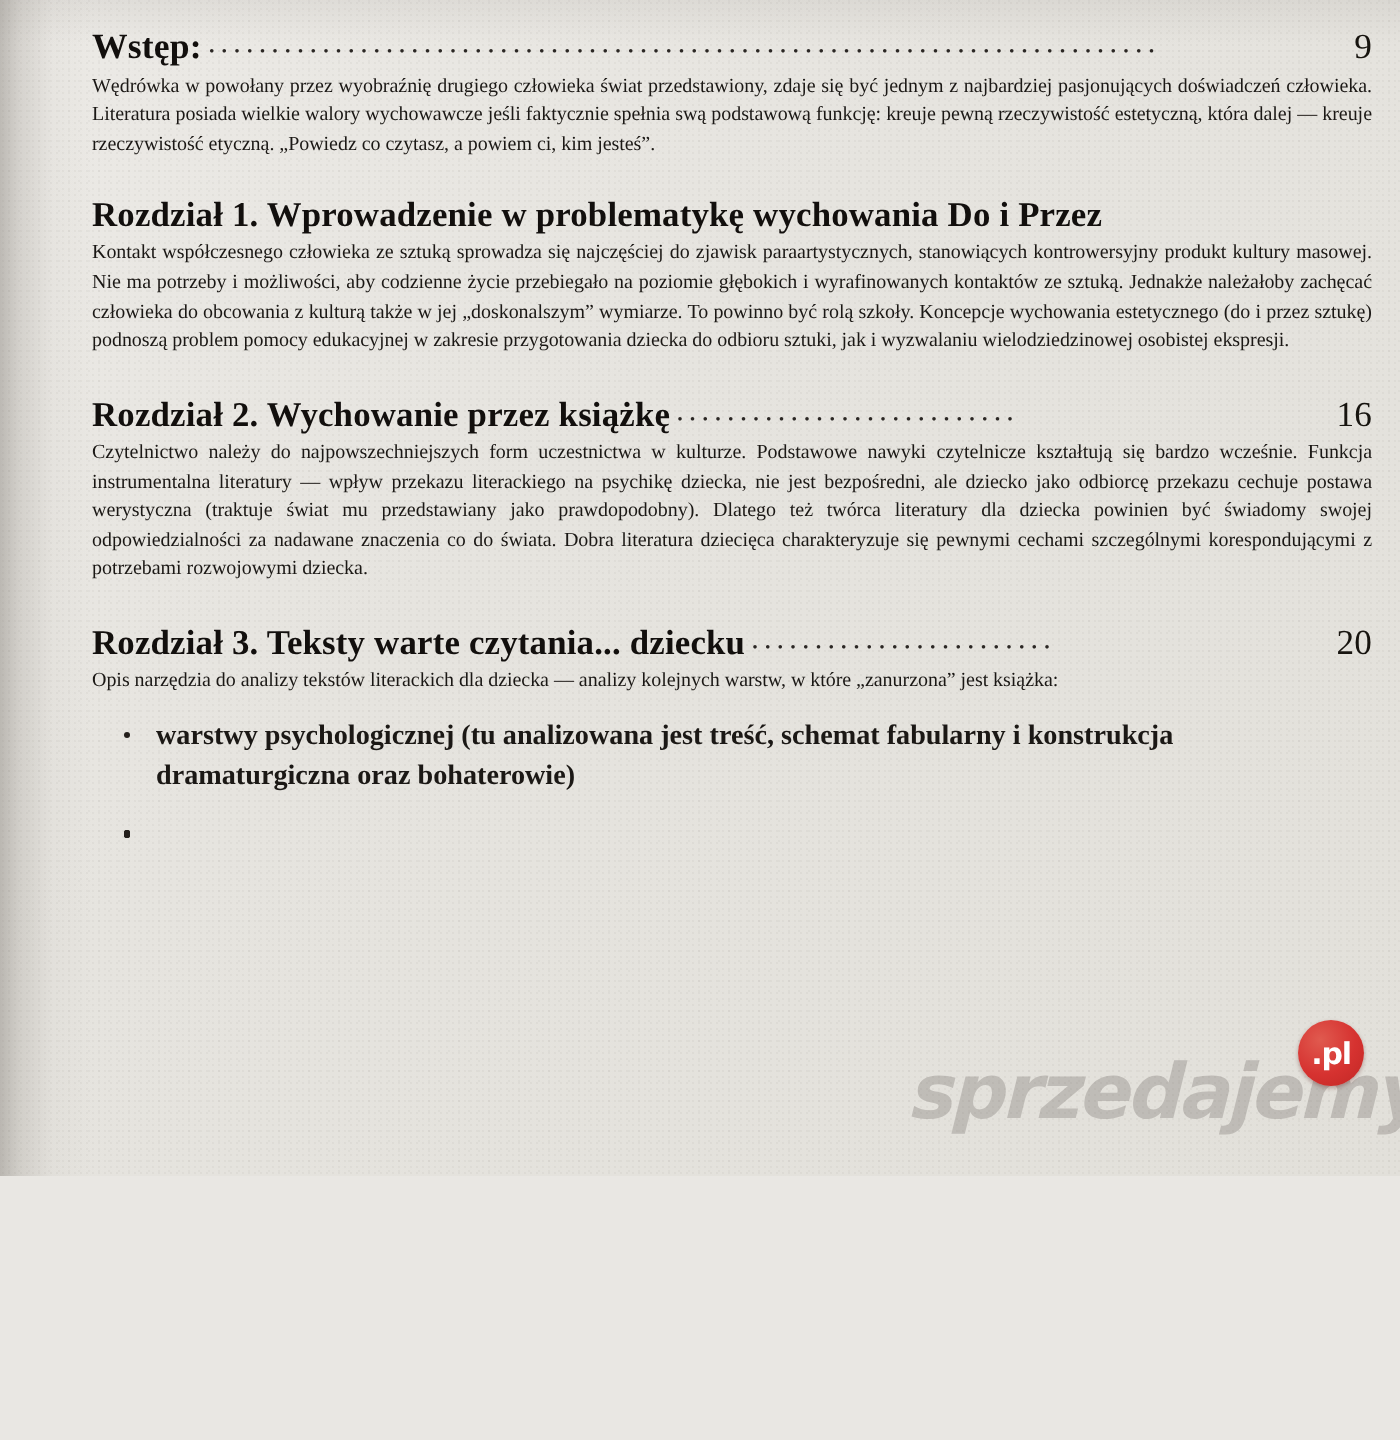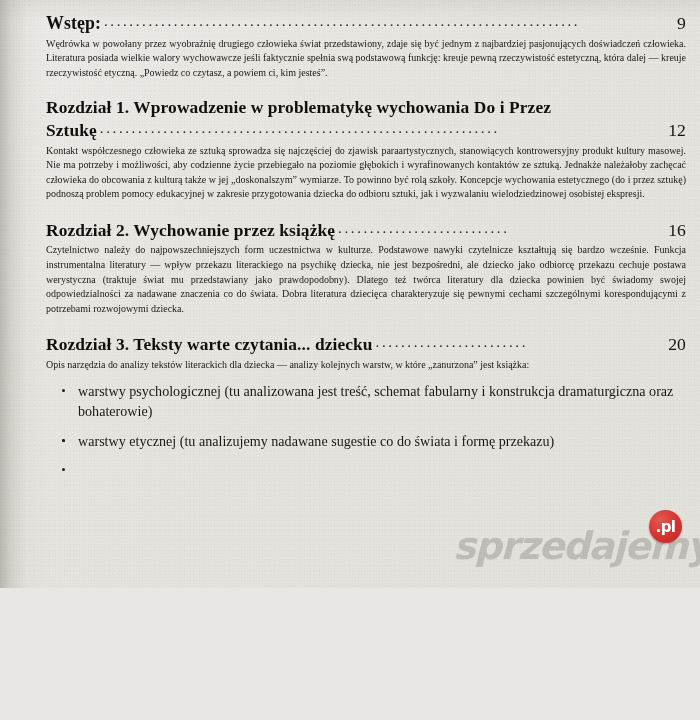--- a/index.html
+++ b/index.html
@@ -116,20 +116,21 @@
     margin: 9px 0 0 0;
     padding: 0 0 0 14px;
   }
   ul.layers li {
     position: relative;
     padding-left: 18px;
     margin-bottom: 9px;
     font-size: 14.1px;
     line-height: 1.44;
     color: #1b1815;
+    font-weight: bold;
   }
   ul.layers li:last-child { margin-bottom: 0; }
   ul.layers li .dot {
     position: absolute;
     left: 2px;
     top: 8px;
     width: 3.4px;
     height: 3.4px;
     background: #241f1b;
     border-radius: 50%;
@@ -195,25 +196,20 @@
           <span class="leader">...........................................................................</span>
           <span class="pnum">9</span>
         </span>
       </h2>
       <p class="body">Wędrówka w powołany przez wyobraźnię drugiego człowieka świat przedstawiony, zdaje się być jednym z najbardziej pasjonujących doświadczeń człowieka. Literatura posiada wielkie walory wychowawcze jeśli faktycznie spełnia swą podstawową funkcję: kreuje pewną rzeczywistość estetyczną, która dalej — kreuje rzeczywistość etyczną. „Powiedz co czytasz, a powiem ci, kim jesteś”.</p>
     </div>
 
     <div class="block b2">
       <h2 class="toc-head">
         <span class="wrapline">Rozdział 1. Wprowadzenie w problematykę wychowania Do i Przez</span>
-        <span class="hrow">
-          <span class="htitle">Sztukę</span>
-          <span class="leader">...............................................................</span>
-          <span class="pnum">12</span>
-        </span>
       </h2>
       <p class="body">Kontakt współczesnego człowieka ze sztuką sprowadza się najczęściej do zjawisk paraartystycznych, stanowiących kontrowersyjny produkt kultury masowej. Nie ma potrzeby i możliwości, aby codzienne życie przebiegało na poziomie głębokich i wyrafinowanych kontaktów ze sztuką. Jednakże należałoby zachęcać człowieka do obcowania z kulturą także w jej „doskonalszym” wymiarze. To powinno być rolą szkoły. Koncepcje wychowania estetycznego (do i przez sztukę) podnoszą problem pomocy edukacyjnej w zakresie przygotowania dziecka do odbioru sztuki, jak i wyzwalaniu wielodziedzinowej osobistej ekspresji.</p>
     </div>
 
     <div class="block b3">
       <h2 class="toc-head">
         <span class="hrow">
           <span class="htitle">Rozdział 2. Wychowanie przez książkę</span>
           <span class="leader">...........................</span>
           <span class="pnum">16</span>
@@ -235,21 +231,20 @@
       <ul class="layers">
         <li>
           <span class="dot"></span>
           <span>warstwy psychologicznej (tu analizowana jest treść, schemat fabularny i konstrukcja dramaturgiczna oraz bohaterowie)</span>
         </li>
         <li>
           <span class="dot"></span>
         </li>
         <li>
           <span class="dot"></span>
-          <span>warstwy etycznej (tu analizujemy nadawane sugestie co do świata i formę przekazu)</span>
         </li>
         <li>
           <span class="dot"></span>
         </li>
       </ul>
     </div>
 
   </div>
 
   <div id="watermark">

